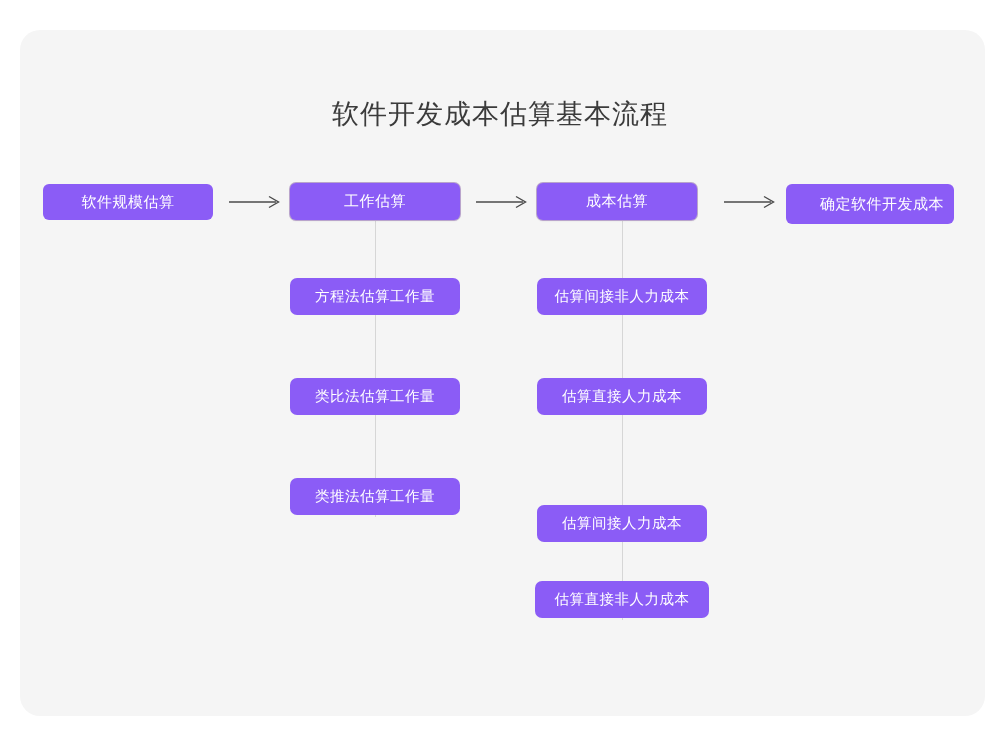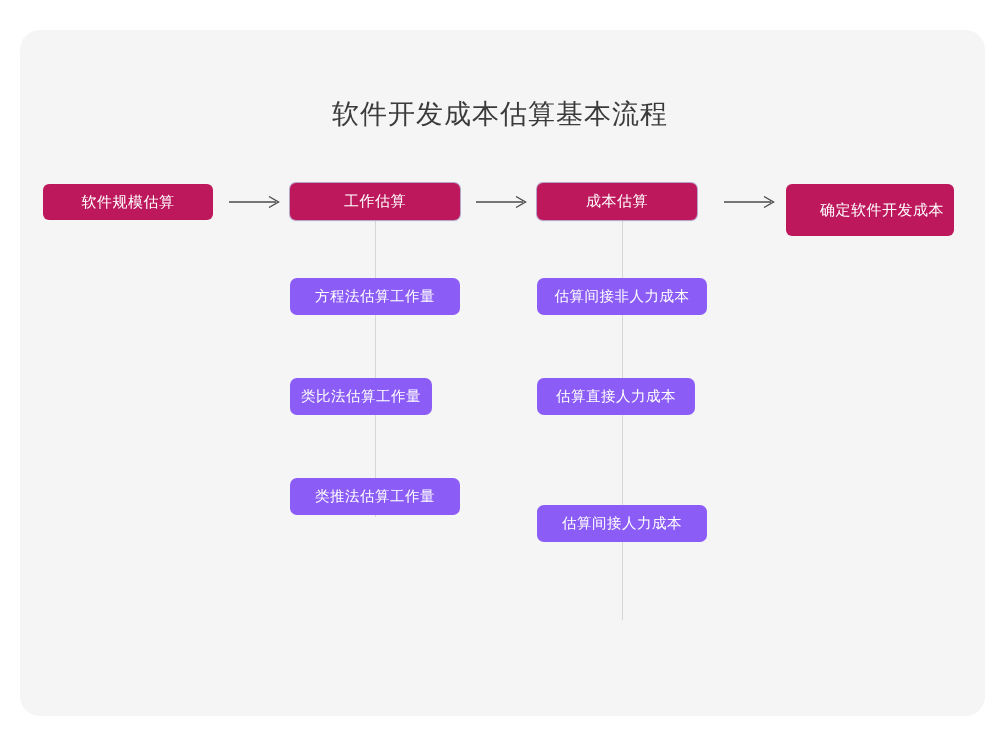--- a/index.html
+++ b/index.html
@@ -56,21 +56,21 @@
     align-items: center;
     justify-content: center;
     text-align: center;
     white-space: nowrap;
     color: #ffffff;
     font-size: 15px;
     letter-spacing: 0.5px;
     border-radius: 6px;
   }
   .node.purple {
-    background: #be185d;
+    background: #8b5cf6;
   }
   .node.purple.ring {
     box-shadow: 0 0 0 1px #b9a4cc, 0 1px 2px rgba(0,0,0,0.10);
   }
   .node.grey {
     background: #8b5cf6;
     font-size: 14.5px;
     border-radius: 7px;
   }
   
@@ -101,21 +101,21 @@
   </div>
 
   <div class="node purple ring" style="left:290px; top:183px; width:170px; height:37px;text-align:center;">
     <span>工作估算</span>
   </div>
 
   <div class="node purple ring" style="left:537px; top:183px; width:160px; height:37px;">
     <span>成本估算</span>
   </div>
 
-  <div class="node purple" style="left:786px; top:184px; width:168px; height:52px;padding-left:24px;">
+  <div class="node purple" style="left:786px; top:184px; width:168px; height:40px;padding-left:24px;">
     <span>确定软件开发成本</span>
   </div>
 
   <div class="arrow" style="left:227px; top:188px; width:56px;">
     <span>
       <svg width="52" height="14" viewBox="0 0 52 14" aria-hidden="true">
         <line x1="0" y1="7" x2="47" y2="7" stroke="#4a4a4a" stroke-width="1.4"></line>
         <polyline points="40,1.5 49.5,7 40,12.5" fill="none" stroke="#4a4a4a" stroke-width="1.4"></polyline>
       </svg>
     </span>
@@ -136,34 +136,37 @@
         <line x1="0" y1="7" x2="47" y2="7" stroke="#4a4a4a" stroke-width="1.4"></line>
         <polyline points="40,1.5 49.5,7 40,12.5" fill="none" stroke="#4a4a4a" stroke-width="1.4"></polyline>
       </svg>
     </span>
   </div>
 
   <div class="node grey" style="left:290px; top:278px; width:170px; height:37px;">
     <span>方程法估算工作量</span>
   </div>
 
-  <div class="node grey" style="left:290px; top:378px; width:142px; height:37px;">
+  <div class="node grey" style="left:290px; top:378px; width:170px; height:37px;">
     <span>类比法估算工作量</span>
   </div>
 
   <div class="node grey" style="left:290px; top:478px; width:170px; height:37px;">
     <span>类推法估算工作量</span>
   </div>
 
   <div class="node grey" style="left:537px; top:278px; width:170px; height:37px;">
     <span>估算间接非人力成本</span>
   </div>
 
-  <div class="node grey" style="left:537px; top:378px; width:158px; height:37px;">
+  <div class="node grey" style="left:537px; top:378px; width:170px; height:37px;">
     <span>估算直接人力成本</span>
   </div>
 
   <div class="node grey" style="left:537px; top:505px; width:170px; height:37px;">
     <span>估算间接人力成本</span>
   </div>
 
+  <div class="node grey" style="left:535px; top:581px; width:174px; height:37px;">
+    <span>估算直接非人力成本</span>
+  </div>
 
 </div>
 
 </body></html>

